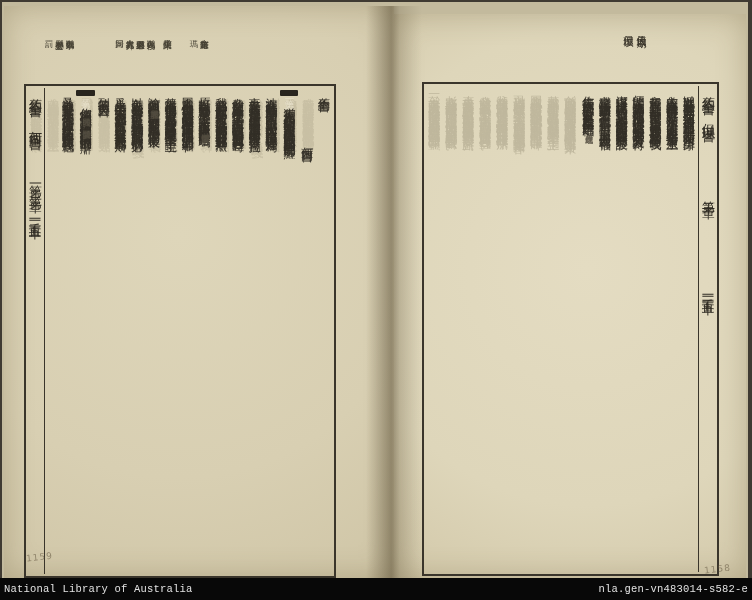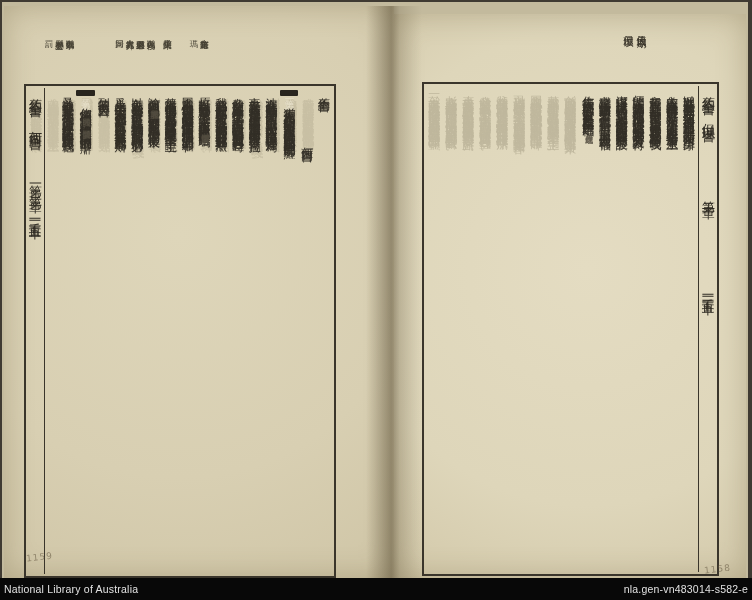--- a/index.html
+++ b/index.html
@@ -55,21 +55,21 @@
          transform:scaleX(-1);pointer-events:none;filter:blur(.35px);overflow:hidden;z-index:1;}
   .ghost .gcol{line-height:17px;font-size:12px;letter-spacing:1.2px;color:#837b63;height:100%;overflow:hidden;}
   .ghost-left{inset:2px;opacity:.20;}
   .ghost-right{left:2px;top:2px;bottom:2px;width:150px;opacity:.34;}
   
   .pencil{position:absolute;font-size:9px;color:rgba(92,80,58,.55);transform:rotate(-6deg);
           font-family:"DejaVu Sans",sans-serif;letter-spacing:1px;z-index:4;}
   
   .barcode-bar{position:absolute;left:0;right:0;bottom:0;height:22px;background:#080808;z-index:6;
                display:flex;align-items:center;justify-content:space-between;padding:0 4px;box-sizing:border-box;}
-  .bar-text{color:#e2e2e2;font-size:10.5px;letter-spacing:.2px;font-family:Liberation Sans, sans-serif;}
+  .bar-text{color:#e2e2e2;font-size:10.5px;letter-spacing:.2px;font-family:Liberation Mono, monospace;}
 </style>
 </head>
 <body>
 
 <div class="under"></div>
 
 <div class="page page-left">
   <div class="mnotes mnotes-left">
     <div class="mgroup ms122">
         <div class="mcol">生女羅路哈</div>

